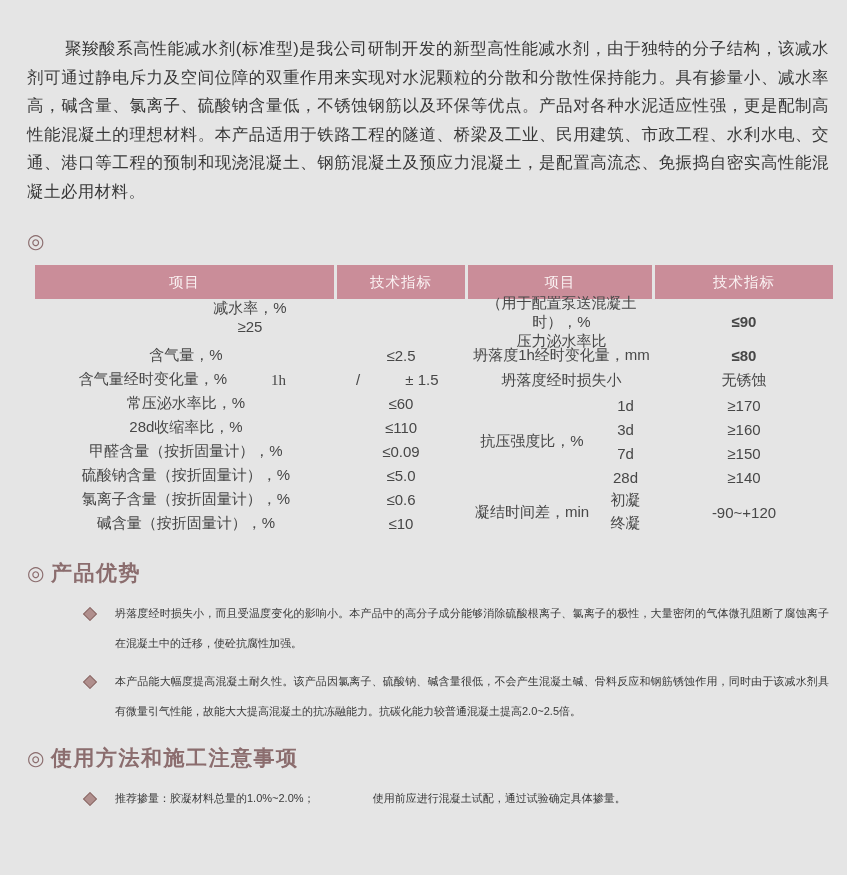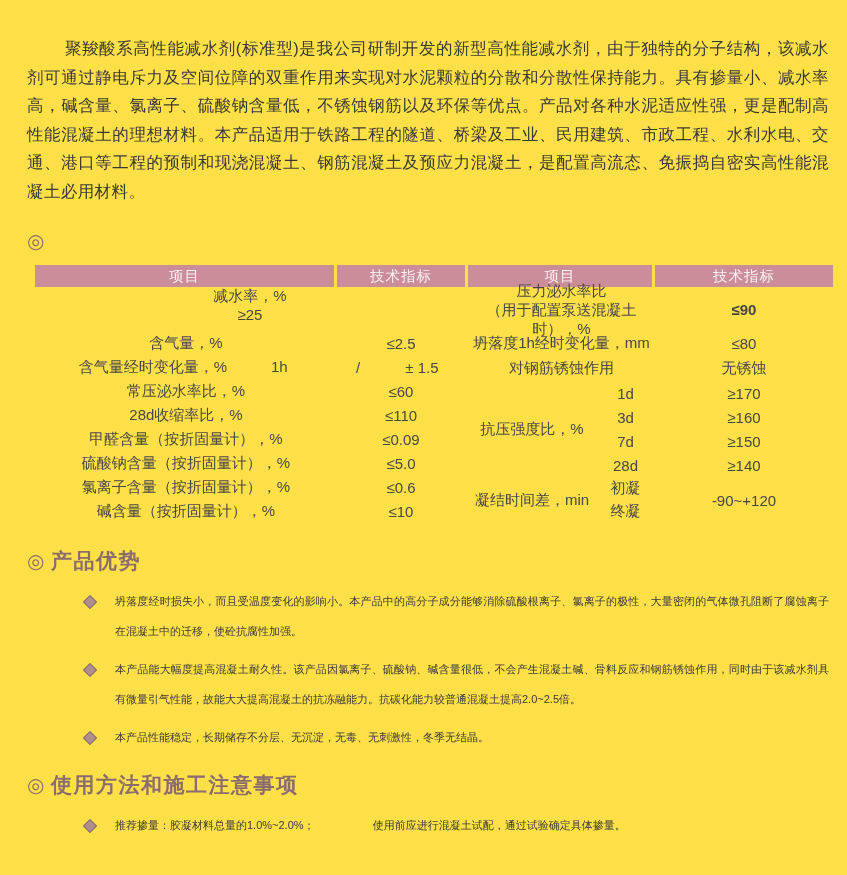--- a/index.html
+++ b/index.html
@@ -3,21 +3,21 @@
 <meta charset="utf-8">
 <style>
   html,body { margin:0; padding:0; }
   body {
     width:847px; height:875px;
     background:#fefefe;
     font-family:"Liberation Sans","DejaVu Sans",sans-serif;
     color:#3c3c3c;
     overflow:hidden;
   }
-  .page { box-sizing:border-box; width:847px; height:875px; padding:34px 18px 0 27px; background:#fde047; }
+  .page { box-sizing:border-box; width:847px; height:875px; padding:34px 18px 0 27px; background:#e5e5e5; }
 
   
   .intro {
     margin:0 0 24px 0;
     font-size:16.5px; line-height:28.5px;
     text-indent:2.3em; text-align:justify;
     letter-spacing:0.4px; color:#383838;
   }
 
   
@@ -27,53 +27,53 @@
     font-size:21px; font-weight:bold; letter-spacing:1.5px;
     color:#8b6d6e;
   }
   .section-title .marker { font-weight:normal; font-size:20px; }
 
   
   .perf-table { display:flex; margin:2px 0 24px 8px; font-size:15px; color:#474747; }
   .pt-left  { width:430px; }
   .pt-right { width:365px; margin-left:3px; }
 
-  .pt-head { display:flex; height:22px;justify-content:center; }
+  .pt-head { display:flex; height:34px;justify-content:center; }
   .pt-head .hc {
     background:#ca8d99; color:#faf1f2;
     display:flex; align-items:center; justify-content:center;
     font-size:14.5px; letter-spacing:1px;
   }
   .pt-left  .hc-item { width:299px; } .pt-left  .hc-val { width:128px; margin-left:3px; }
   .pt-right .hc-item { width:184px; } .pt-right .hc-val { width:178px; margin-left:3px; }
 
   
   .lrow { display:flex; align-items:center; height:24px; }
   .lrow.tall { height:44px;flex-direction:column; }
   .lrow .c-item { width:302px; text-align:center; }
   .lrow .c-val  { width:128px; text-align:center; }
-  .c-item.split { display:flex; align-items:flex-start; }
+  .c-item.split { display:flex; align-items:flex-end; }
   .c-item.split .split-label { flex:1; text-align:center; }
-  .c-item.split .split-sub   { width:66px; text-align:left; }
+  .c-item.split .split-sub   { width:66px; text-align:left;font-family:Liberation Serif, serif; }
   .c-val.split { display:flex; align-items:center; }
   .c-val.split .slash     { width:42px; text-align:center; }
   .c-val.split .split-val { flex:1; text-align:center; }
 
   
   .pt-rbody {
     display:grid;
     grid-template-columns:128px 59px 178px;
     grid-template-rows:44px 25px 25px 24px 24px 24px 24px 23px 23px;
     align-items:center; justify-items:center;
   }
   .pt-rbody > div { text-align:center; }
   .rc-span2 { grid-column:1 / 3; }
   .two-line { line-height:19px; }
   .r-press-val { grid-column:3; grid-row:1;font-weight:bold; }
-  .r-slump-lab { grid-row:2; } .r-slump-val { grid-column:3; grid-row:2; }
+  .r-slump-lab { grid-row:2; } .r-slump-val { grid-column:3; grid-row:2;font-weight:bold; }
   .r-rust-lab  { grid-row:3; } .r-rust-val  { grid-column:3; grid-row:3; }
   .r-str-lab { grid-column:1; grid-row:4 / 8; }
   .r-age-0 { grid-column:2; grid-row:4; } .r-sv-0 { grid-column:3; grid-row:4; }
   .r-age-1 { grid-column:2; grid-row:5; } .r-sv-1 { grid-column:3; grid-row:5; }
   .r-age-2 { grid-column:2; grid-row:6; } .r-sv-2 { grid-column:3; grid-row:6; }
   .r-age-3 { grid-column:2; grid-row:7; } .r-sv-3 { grid-column:3; grid-row:7; }
   .r-set-lab { grid-column:1; grid-row:8 / 10; }
   .r-set-0 { grid-column:2; grid-row:8; }
   .r-set-1 { grid-column:2; grid-row:9; }
   .r-set-val { grid-column:3; grid-row:8 / 10; }
@@ -153,29 +153,29 @@
       </div>
     </div>
 
     <div class="pt-right">
       <div class="pt-head">
         <div class="hc hc-item">项目</div>
         <div class="hc hc-val">技术指标</div>
       </div>
       <div class="pt-rbody">
         <div class="rc-span2 two-line" style="grid-row:1;">
+          <div>（用于配置泵送混凝土时），%</div>
           <div>压力泌水率比</div>
-          <div>（用于配置泵送混凝土时），%</div>
         </div>
         <div class="r-press-val">≤90</div>
 
         <div class="rc-span2 r-slump-lab">坍落度1h经时变化量，mm</div>
         <div class="r-slump-val">≤80</div>
 
-        <div class="rc-span2 r-rust-lab">对钢筋锈蚀作用</div>
+        <div class="rc-span2 r-rust-lab">坍落度经时损失小</div>
         <div class="r-rust-val">无锈蚀</div>
 
         <div class="r-str-lab">抗压强度比，%</div>
         <div class="r-age-0">1d</div>
         <div class="r-sv-0">≥170</div>
         <div class="r-age-1">3d</div>
         <div class="r-sv-1">≥160</div>
         <div class="r-age-2">7d</div>
         <div class="r-sv-2">≥150</div>
         <div class="r-age-3">28d</div>
@@ -195,24 +195,20 @@
   </h2>
   <ul class="bullets">
     <li>
       <span class="diamond"></span>
       <span>坍落度经时损失小，而且受温度变化的影响小。本产品中的高分子成分能够消除硫酸根离子、氯离子的极性，大量密闭的气体微孔阻断了腐蚀离子在混凝土中的迁移，使砼抗腐性加强。</span>
     </li>
     <li>
       <span class="diamond"></span>
       <span>本产品能大幅度提高混凝土耐久性。该产品因氯离子、硫酸钠、碱含量很低，不会产生混凝土碱、骨料反应和钢筋锈蚀作用，同时由于该减水剂具有微量引气性能，故能大大提高混凝土的抗冻融能力。抗碳化能力较普通混凝土提高2.0~2.5倍。</span>
     </li>
-    <li>
-      <span class="diamond"></span>
-      <span>本产品性能稳定，长期储存不分层、无沉淀，无毒、无刺激性，冬季无结晶。</span>
-    </li>
   </ul>
 
   <h2 class="section-title">
     <span class="marker">◎</span>
     <span>使用方法和施工注意事项</span>
   </h2>
   <ul class="bullets">
     <li>
       <span class="diamond"></span>
       <span>推荐掺量：胶凝材料总量的1.0%~2.0%；</span>

